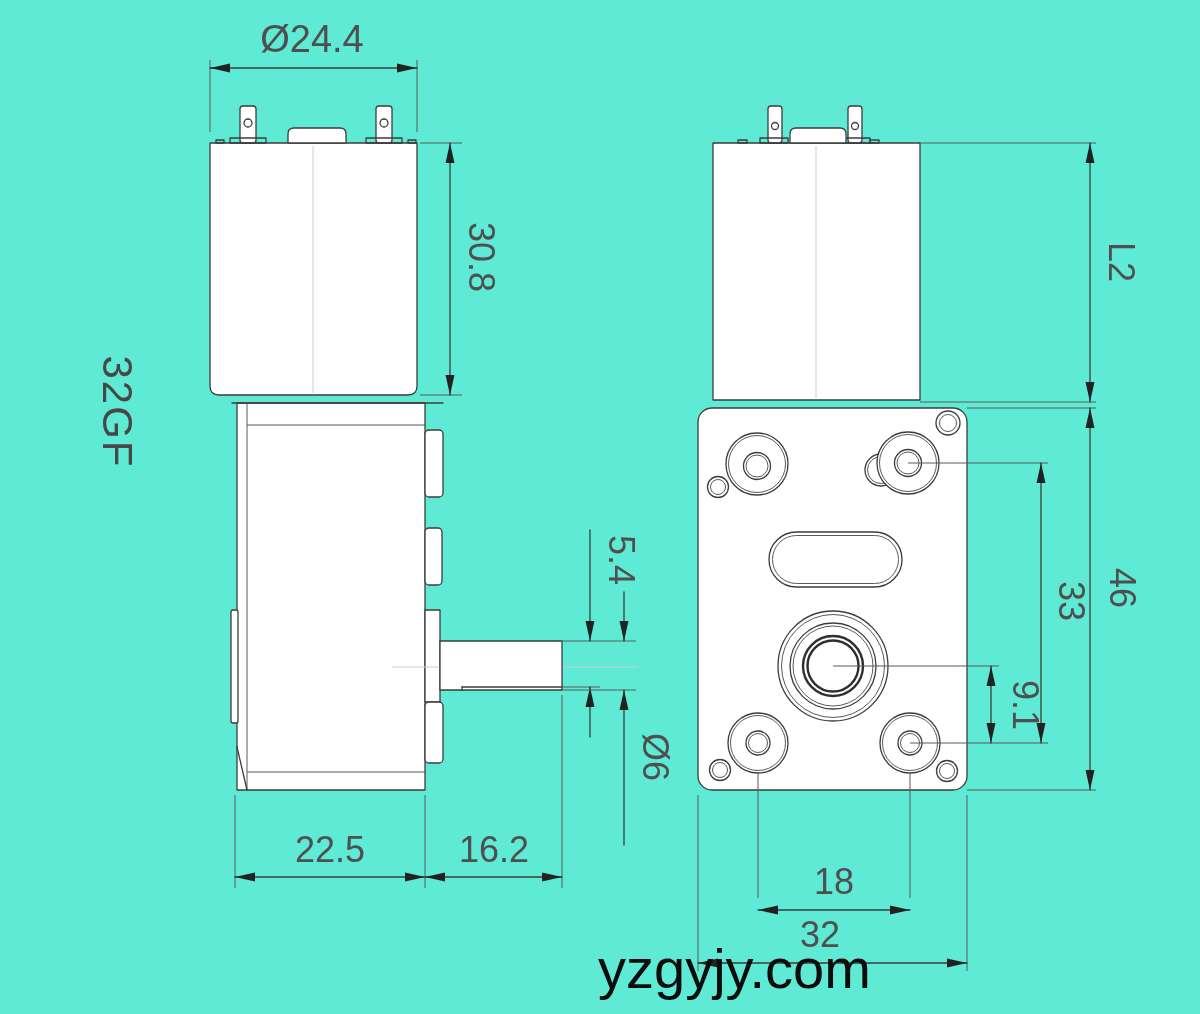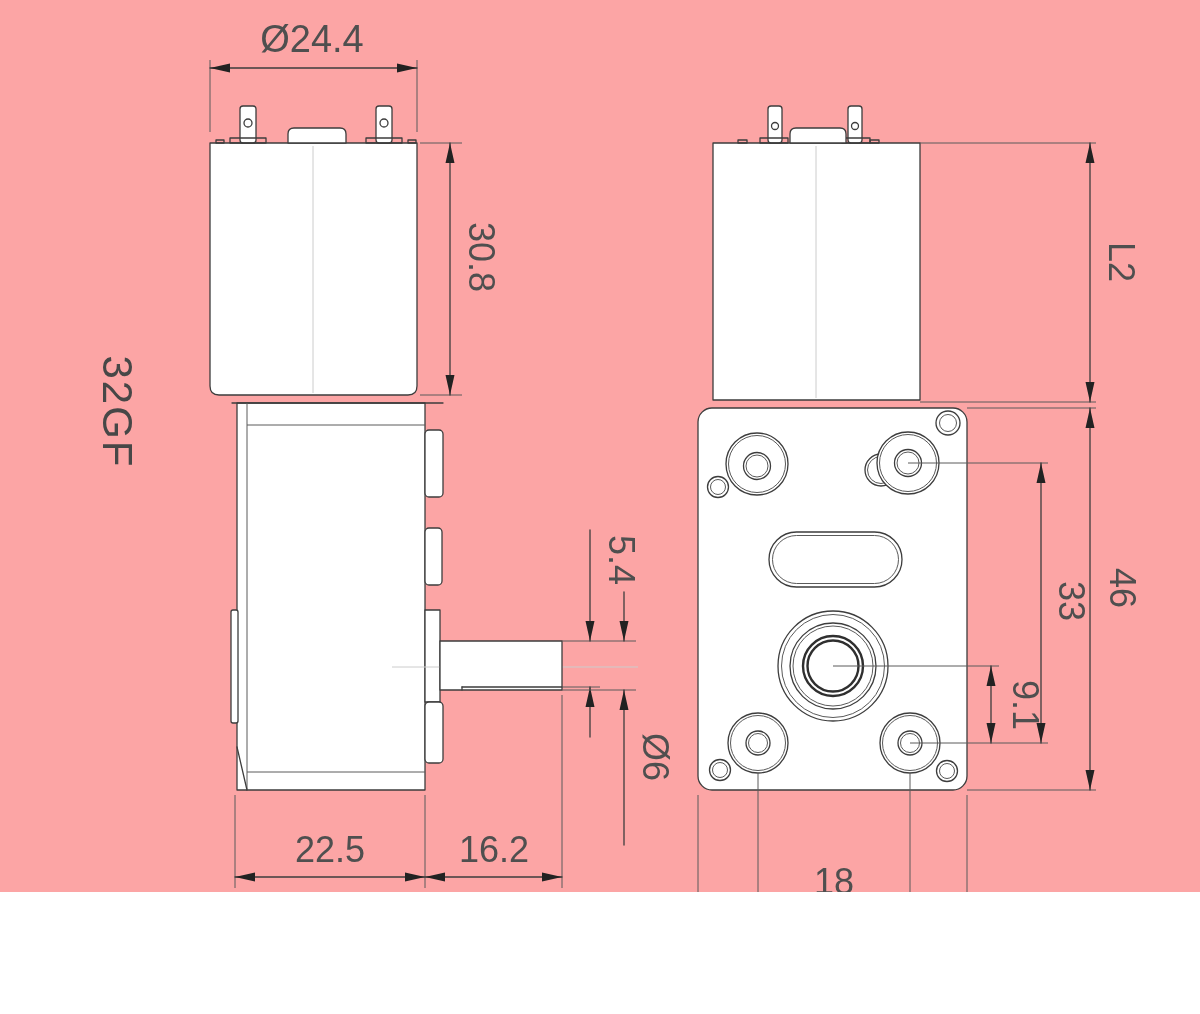--- a/index.html
+++ b/index.html
@@ -1,16 +1,16 @@
 <!DOCTYPE html>
 <html><head>
 <meta charset="utf-8">
 <style>
   html,body{margin:0;padding:0;background:#ffffff;}
-  .stage{position:relative;width:1200px;height:892px;background:#fca5a5;overflow:hidden;}
+  .stage{position:relative;width:1200px;height:1014px;background:#5eead4;overflow:hidden;}
   svg{display:block;}
   svg *{vector-effect:non-scaling-stroke;}
   .ln{fill:none;stroke:#3d3d3d;stroke-width:1.3;stroke-linecap:round;stroke-linejoin:round;}
   .fw{fill:#ffffff;stroke:#3d3d3d;stroke-width:1.3;stroke-linejoin:round;}
   .thin{fill:none;stroke:#5a5a5a;stroke-width:1;}
   .lt{fill:none;stroke:#cccccc;stroke-width:1;}
   .bold{fill:none;stroke:#2f2f2f;stroke-width:2.4;}
   .arr{fill:#222222;stroke:none;}
   .txt{fill:#4f4f4f;stroke:none;font-family:"Liberation Sans",sans-serif;font-size:36px;}
   .txt-big{font-size:38px;}

